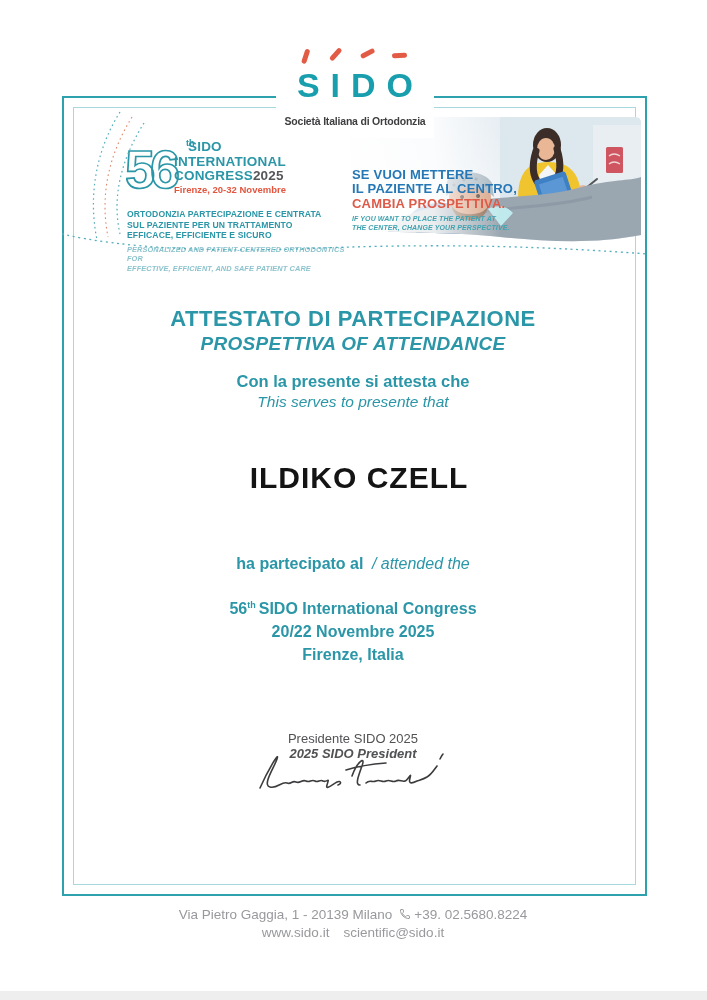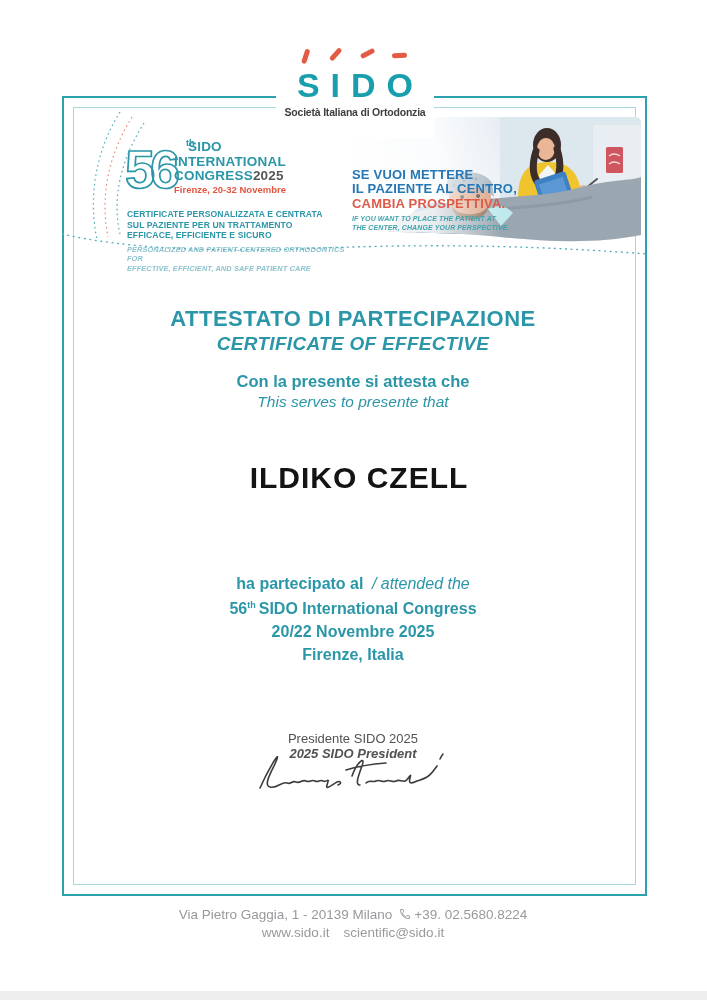--- a/index.html
+++ b/index.html
@@ -14,21 +14,21 @@
 
   
   .logo-block { position:absolute; left:276px; top:48px; width:158px; height:90px; background:#fff; z-index:6; text-align:center; }
   .logo-dashes { position:relative; height:20px; }
   .logo-dash { position:absolute; width:15px; height:4.5px; border-radius:2.5px; background:#e25b45; }
   .d1 { left:22px; top:6px; transform:rotate(-72deg); }
   .d2 { left:52px; top:4px; transform:rotate(-48deg); }
   .d3 { left:84px; top:3px; transform:rotate(-28deg); }
   .d4 { left:116px; top:5px; transform:rotate(-4deg); }
   .logo-word { font-size:34px; font-weight:800; color:#189eac; letter-spacing:11px; text-indent:11px; line-height:1.05; }
-  .logo-sub { font-size:10.5px; font-weight:700; color:#3e3e40; letter-spacing:-0.2px; margin-top:2px; }
+  .logo-sub { font-size:10.5px; font-weight:700; color:#3e3e40; letter-spacing:-0.2px; margin-top:11px; }
 
   
   .deco { position:absolute; left:62px; top:96px; z-index:3; pointer-events:none; }
 
   
   .badge { position:absolute; left:100px; top:132px; width:240px; z-index:2; }
   .badge-num-wrap { position:absolute; left:26px; top:6px; }
   .badge-ord { position:absolute; left:86px; top:6px; font-size:9px; font-weight:700; color:#2a96a7; }
   .badge-col { position:absolute; left:74px; top:8px; width:170px; line-height:1.08; }
   .badge-line { font-size:13.5px; font-weight:700; color:#2a96a7; letter-spacing:0.2px; }
@@ -48,21 +48,21 @@
   .bt-teal { font-size:7px; font-style:italic; font-weight:600; color:#3fa3b0; line-height:1.3; letter-spacing:0.1px; }
   .bt-teal.first { margin-top:3px; }
 
   
   .cline { position:absolute; left:0; width:706px; text-align:center; color:#2a96a7; }
   .title-it { top:306px; font-size:22px; font-weight:800; letter-spacing:0.5px; }
   .title-en { top:333px; font-size:19px; font-weight:600; font-style:italic; letter-spacing:0.3px; }
   .attest-it { top:372px; font-size:16.5px; font-weight:700; }
   .attest-en { top:393px; font-size:15.5px; font-style:italic; font-weight:500; }
   .name { top:461px; font-size:30px; font-weight:800; color:#141414; letter-spacing:1px;padding-left:12px; }
-  .part-line { top:575px; font-size:16px; }
+  .part-line { top:555px; font-size:16px; }
   .part-it { font-weight:700; }
   .part-en { font-style:italic; font-weight:500; margin-left:4px; }
   .congress-line { top:600px; font-size:16px; font-weight:700; }
   .congress-line sup { font-size:9px; }
   .congress-rest { margin-left:3px; }
   .date-line { top:623px; font-size:16px; font-weight:700; }
   .loc-line { top:646px; font-size:16px; font-weight:700; }
 
   .pres-it { top:731px; font-size:13px; color:#515254; font-weight:500; }
   .pres-en { top:746px; font-size:13px; color:#515254; font-style:italic; font-weight:700; }
@@ -95,21 +95,21 @@
       </svg>
     </div>
     <span class="badge-ord">th</span>
     <div class="badge-col">
       <div class="badge-line first">SIDO</div>
       <div class="badge-line">INTERNATIONAL</div>
       <div class="badge-line"><span>CONGRESS</span><span class="badge-year">2025</span></div>
       <div class="badge-dates">Firenze, 20-32 Novembre</div>
     </div>
     <div class="badge-tags">
-      <div class="tag-it">CERTIFICATE PERSONALIZZATA E CENTRATA</div>
+      <div class="tag-it">ORTODONZIA PARTECIPAZIONE E CENTRATA</div>
       <div class="tag-it">SUL PAZIENTE PER UN TRATTAMENTO</div>
       <div class="tag-it">EFFICACE, EFFICIENTE E SICURO</div>
       <div class="tag-en gap">PERSONALIZED AND PATIENT-CENTERED ORTHODONTICS FOR</div>
       <div class="tag-en">EFFECTIVE, EFFICIENT, AND SAFE PATIENT CARE</div>
     </div>
   </div>
 
   <div class="photo">
     <svg width="291" height="127" viewBox="0 0 291 127">
       <defs>
@@ -181,21 +181,21 @@
       <span class="logo-dash d1"></span>
       <span class="logo-dash d2"></span>
       <span class="logo-dash d3"></span>
       <span class="logo-dash d4"></span>
     </div>
     <div class="logo-word">SIDO</div>
     <div class="logo-sub">Società Italiana di Ortodonzia</div>
   </div>
 
   <div class="cline title-it">ATTESTATO DI PARTECIPAZIONE</div>
-  <div class="cline title-en">CERTIFICATE OF EFFECTIVE</div>
+  <div class="cline title-en">PROSPETTIVA OF ATTENDANCE</div>
   <div class="cline attest-it">Con la presente si attesta che</div>
   <div class="cline attest-en">This serves to presente that</div>
 
   <div class="cline name">ILDIKO CZELL</div>
 
   <div class="cline part-line">
     <span class="part-it">ha partecipato al</span>
     <span class="part-en">/ attended the</span>
   </div>
   <div class="cline congress-line">

